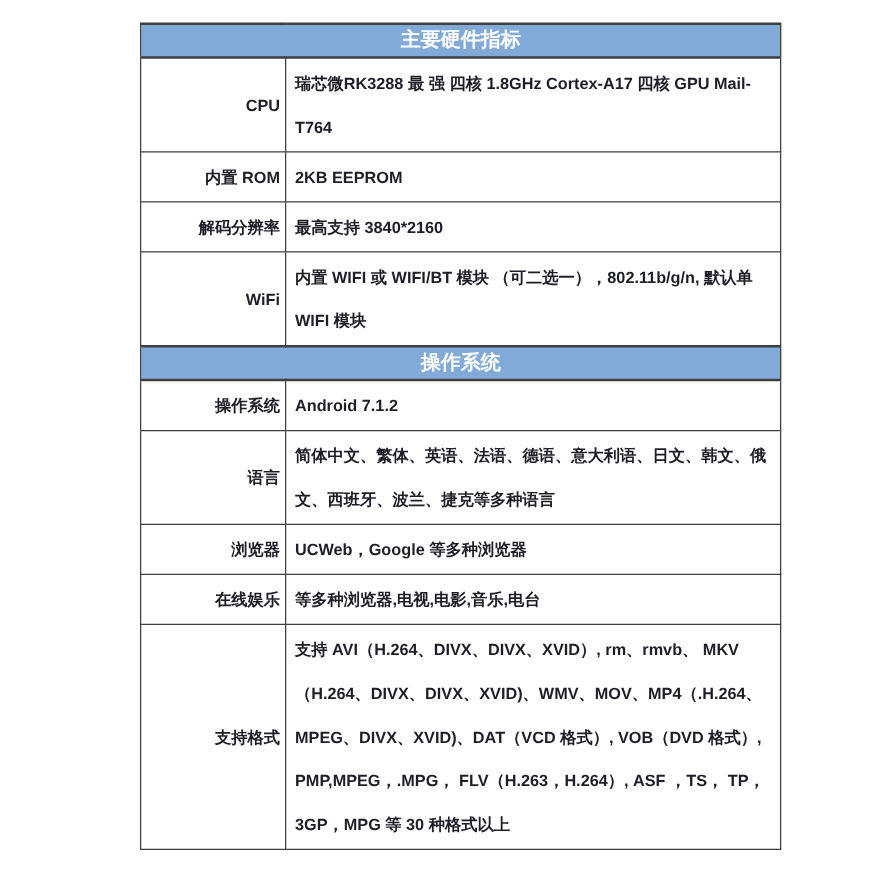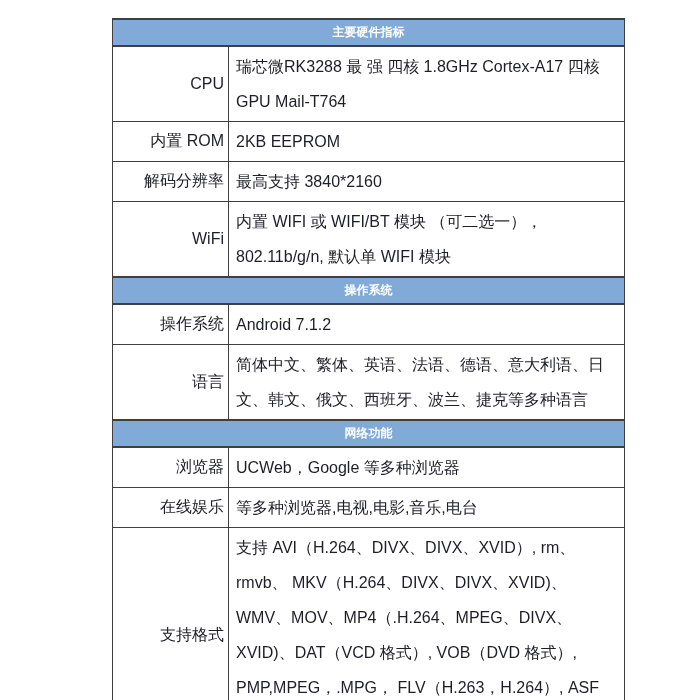--- a/index.html
+++ b/index.html
@@ -20,29 +20,29 @@
   .spec-table{
     position:absolute;
     left:112px;top:18px;
     width:513px;
     border-collapse:collapse;
     table-layout:fixed;
   }
   .spec-table col.c-label{width:116px;}
   .spec-table td{
     border:1.5px solid var(--border);
-    font-size:16px;
-    font-weight:normal;
+    font-size:13px;
+    font-weight:bold;
     vertical-align:middle;
   }
   .spec-table tr.sec td{
     background:var(--header-bg);
     color:var(--header-text);
     text-align:center;
-    font-size:12px;
+    font-size:16px;
     font-weight:bold;
     height:27px;
     border-top:2px solid var(--border);
     border-bottom:2px solid var(--border);
   }
   .spec-table td.lbl{
     text-align:right;
     padding:0 4px;
   }
   .spec-table td.val{
@@ -91,23 +91,20 @@
   </tr>
   <tr class="h-os">
     <td class="lbl">操作系统</td>
     <td class="val">Android 7.1.2</td>
   </tr>
   <tr class="h-lang">
     <td class="lbl">语言</td>
     <td class="val">简体中文、繁体、英语、法语、德语、意大利语、日文、韩文、俄文、西班牙、波兰、捷克等多种语言</td>
   </tr>
 
-  <tr class="sec">
-    <td colspan="2">网络功能</td>
-  </tr>
   <tr class="h-os">
     <td class="lbl">浏览器</td>
     <td class="val">UCWeb，Google 等多种浏览器</td>
   </tr>
   <tr class="h-os">
     <td class="lbl">在线娱乐</td>
     <td class="val">等多种浏览器,电视,电影,音乐,电台</td>
   </tr>
 
   <tr class="h-fmt">

